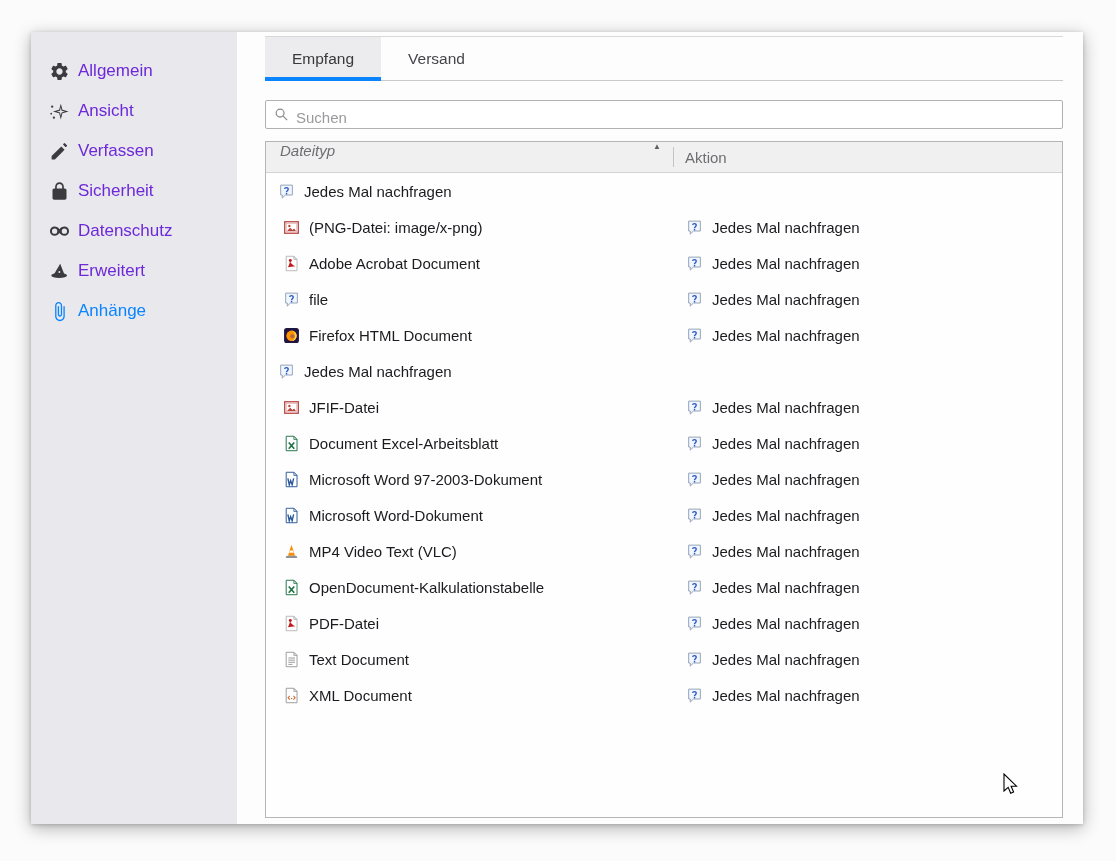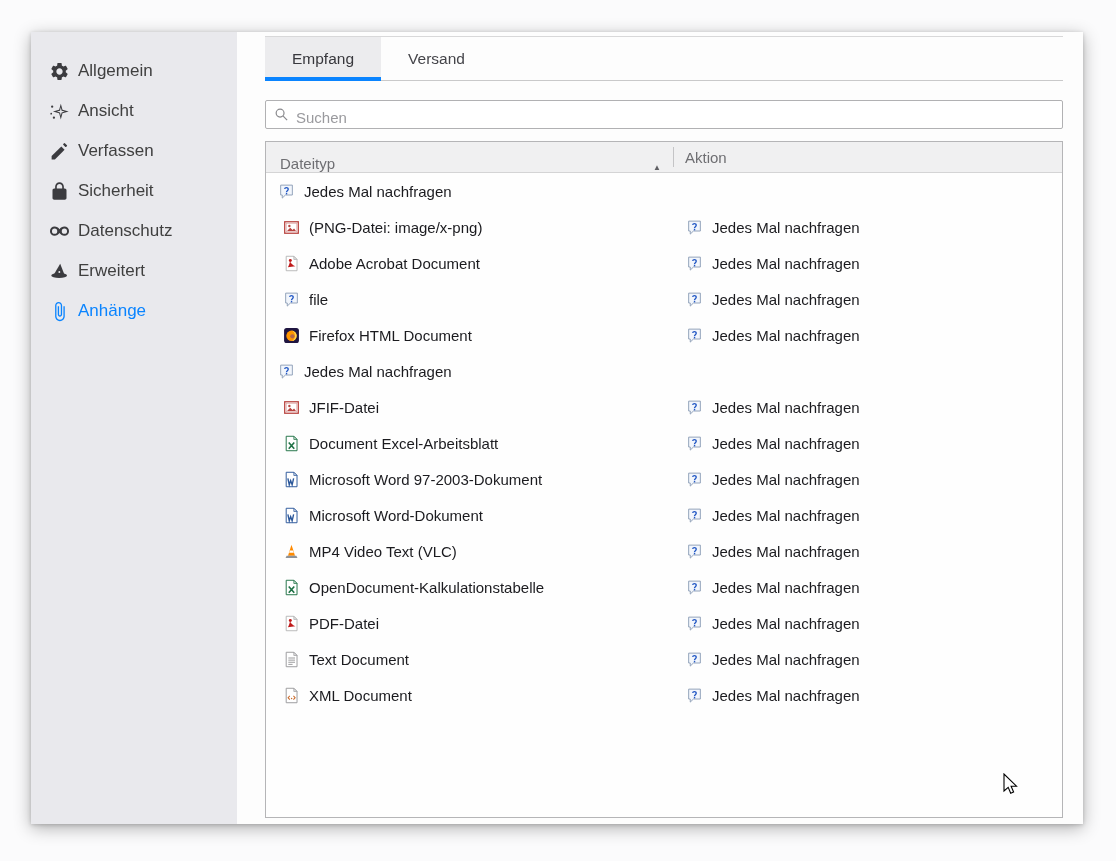--- a/index.html
+++ b/index.html
@@ -18,21 +18,21 @@
     box-shadow: 0 4px 16px rgba(0,0,0,0.30), 0 1px 4px rgba(0,0,0,0.18);
   }
   
   .sidebar {
     width: 206px; background: #e9e9ed; flex: none;
     padding-top: 19px;
   }
   .sb-item {
     height: 40px; display: flex; align-items: center;
     padding-left: 17px; cursor: pointer;
-    color: #404040; font-size: 17px;
+    color: #6d28d9; font-size: 17px;
   }
   .sb-icon { width: 22px; height: 22px; margin-right: 8px; flex: none; display:flex; align-items:center; justify-content:center; }
   .sb-icon svg { width: 21px; height: 21px; fill: #3b3b3f; }
   .sb-item.active { color: #0a84ff; }
   .sb-item.active .sb-icon svg { fill: #0a84ff; }
   
   .content { flex: 1; background: #fdfdfd; padding: 0 20px 0 28px; position: relative; }
   .tabbar {
     margin-top: 4px; height: 45px;
     border-top: 1px solid #d8d8d9;
@@ -70,22 +70,22 @@
     overflow: hidden;
   }
   .thead {
     height: 31px; background: #f0f0f1;
     border-bottom: 1px solid #d4d4d5;
     display: flex; align-items: center;
     font-size: 15px; color: #6e6e72;
   }
   .th-filetype {
     width: 407px; flex: none; padding-left: 14px;
-    display: flex; align-items: flex-end; justify-content: space-between;
-    cursor: pointer; height: 100%;
+    display: flex; align-items: flex-start; justify-content: space-between;
+    cursor: pointer; height: 100%; font-style: italic;
   }
   .sort-arrow { font-size: 8px; color: #5f5f63; margin-right: 12px; }
   .th-sep { width: 1px; height: 20px; background: #c4c4c6; flex: none; }
   .th-action { padding-left: 11px; cursor: pointer; height:100%; display:flex; align-items:center; flex:1; }
   .tbody { }
   .trow { height: 36px; display: flex; align-items: center; font-size: 15px; color: #1b1b1f; cursor: default; }
   .cell { display: flex; align-items: center; }
   .c1 { width: 408px; flex: none; padding-left: 17px; }
   .c2 { flex: 1; padding-left: 12px; }
   .ficon, .aicon { width: 17px; height: 17px; flex: none; margin-right: 9px; display:flex; }

